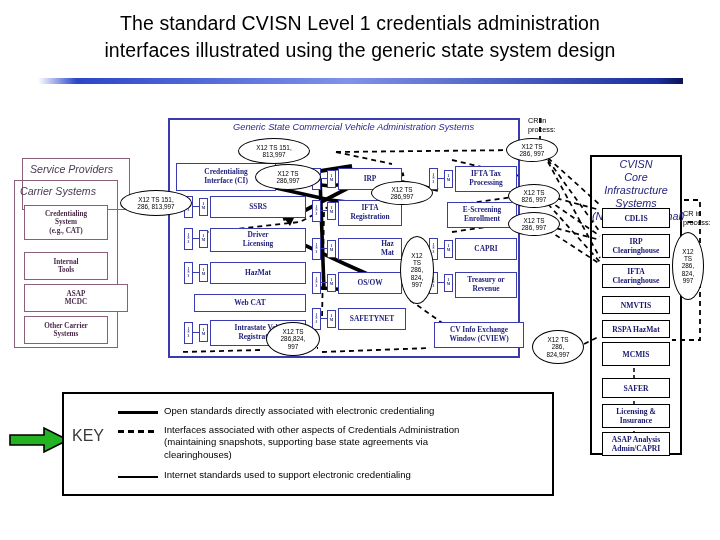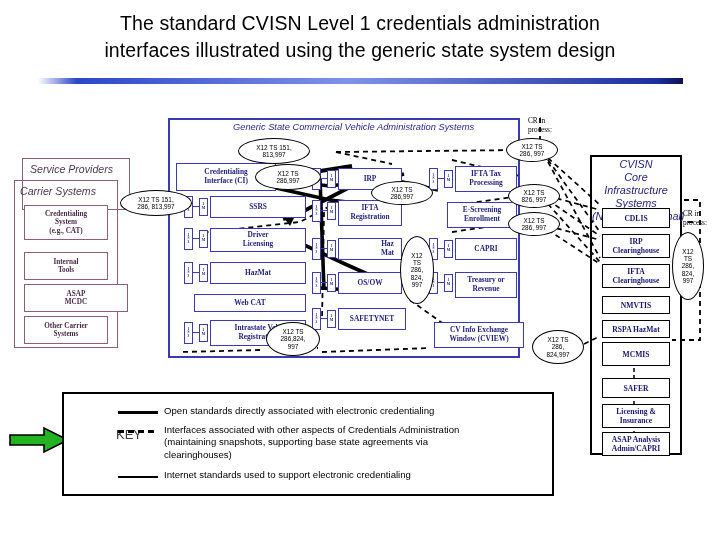--- a/index.html
+++ b/index.html
@@ -67,26 +67,26 @@
     position:absolute;box-sizing:border-box;border:1.7px solid #000;
     border-radius:50%;background:#fff;display:flex;align-items:center;
     justify-content:center;text-align:center;color:#000;
     font-size:6.4px;line-height:7.2px;font-family:"Liberation Sans",sans-serif;
     z-index:40;
   }
 
   
   .note{
     position:absolute;font-size:7.3px;line-height:8.6px;color:#000;
-    font-family:Liberation Serif, serif;white-space:pre-line;
+    font-family:Liberation Sans, sans-serif;white-space:pre-line;
   }
 
   
   .keybox{position:absolute;border:2px solid #000;box-sizing:border-box;background:#fff;}
-  .keyword{position:absolute;font-size:13px;color:#3a3a3a;margin-left:44px;}
+  .keyword{position:absolute;font-size:16px;color:#3a3a3a;}
   .keyline-thick{position:absolute;background:#000;height:3px;}
   .keyline-thin{position:absolute;background:#000;height:1.6px;}
   .keydash{position:absolute;height:3px;
     background:repeating-linear-gradient(to right,#000 0 6px,transparent 6px 10px);}
   .keytext{position:absolute;font-size:9.6px;line-height:12.4px;color:#000;white-space:pre-line;}
 
   
   .garrow{position:absolute;left:8px;top:425px;width:62px;height:30px;}
 
   svg.wires{position:absolute;left:0;top:0;width:720px;height:540px;pointer-events:none;}

